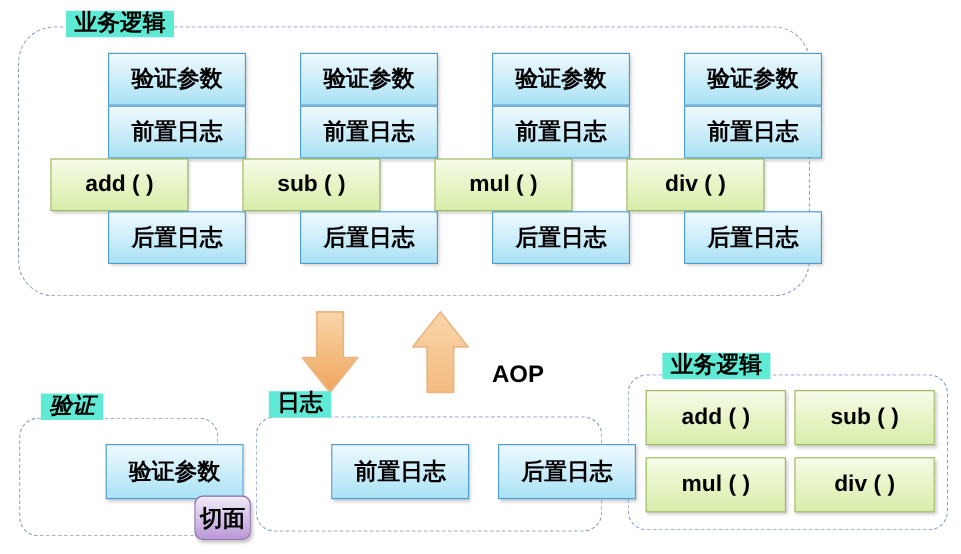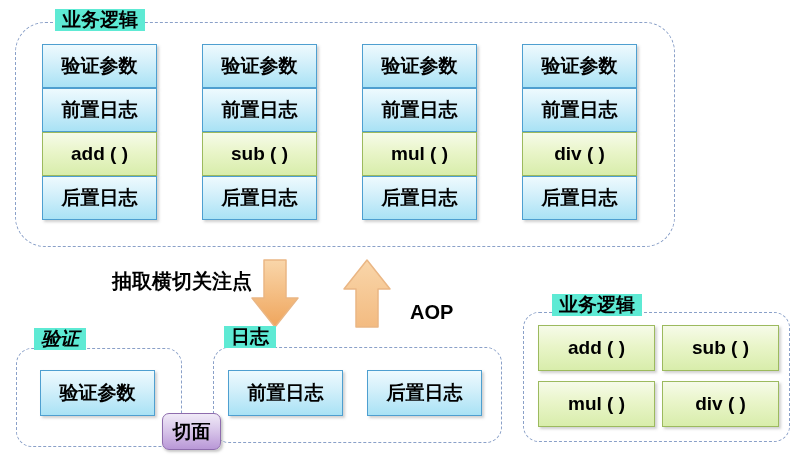--- a/index.html
+++ b/index.html
@@ -26,33 +26,34 @@
   
   .cell{
     position:relative;box-sizing:border-box;width:115px;height:44px;
     display:flex;align-items:center;justify-content:center;
     font-size:19px;font-weight:bold;white-space:nowrap;
   }
   .cell.blue{
     border:1px solid #4e9fd0;
     background:linear-gradient(to bottom,#eefafe 0%,#d1effa 45%,#a9e2f5 100%);
     box-shadow:1.5px 2px 2.5px rgba(120,120,120,0.35);
+    margin-left:48px;
   }
   .cell.green{
     border:1px solid #9cba5e;
     background:linear-gradient(to bottom,#f6fbe9 0%,#e9f5c9 45%,#d8edab 100%);
     box-shadow:1.5px 2px 2.5px rgba(120,120,120,0.35);
   }
   .stack{position:absolute;top:44px;display:flex;flex-direction:column;z-index:2;}
   .stack .cell + .cell{margin-top:0;}
   .float-cell{position:absolute;z-index:2;}
   .float-cell .cell{width:115px;height:46px;}
   .float-cell.wide .cell{width:117px;}
   .aspect{
-    position:absolute;left:162px;top:413px;width:59px;height:37px;z-index:6;
+    position:absolute;left:162px;top:413px;width:47px;height:37px;z-index:6;
     box-sizing:border-box;border:1px solid #8e6cad;border-radius:7px;
     background:linear-gradient(to bottom,#f0eaf7 0%,#d9c7ea 45%,#b998d7 100%);
     box-shadow:1.5px 2px 2.5px rgba(120,120,120,0.4);
     display:flex;align-items:center;justify-content:center;
     font-size:19px;font-weight:bold;
   }
   .mid-label{
     position:absolute;font-size:20px;font-weight:bold;line-height:23px;
     white-space:nowrap;z-index:3;
   }
@@ -87,21 +88,20 @@
     <div class="cell blue">后置日志</div>
   </div>
 
   <div class="stack" style="left:522px;">
     <div class="cell blue">验证参数</div>
     <div class="cell blue">前置日志</div>
     <div class="cell green">div ( )</div>
     <div class="cell blue">后置日志</div>
   </div>
 
-  <div class="mid-label" style="left:112px;top:270px;">抽取横切关注点</div>
 
   <svg class="arrow" style="left:251px;top:259px;" width="48" height="70" viewBox="0 0 48 70">
     <defs>
       <linearGradient id="gradDown" x1="0" y1="0" x2="0" y2="1">
         <stop offset="0" stop-color="#f9d6aa"></stop>
           <stop offset="1" stop-color="#efa55c"></stop>
       </linearGradient>
     </defs>
     <polygon points="13,1 35,1 35,39 47,39 24,68 1,39 13,39" fill="url(#gradDown)" stroke="#eab684" stroke-width="1.5" stroke-linejoin="round"></polygon>
   </svg>

